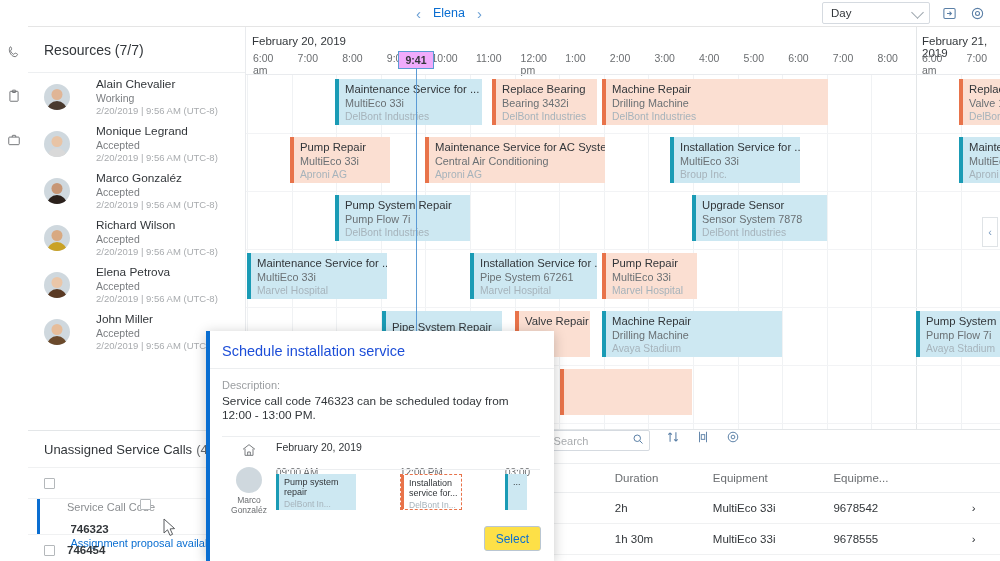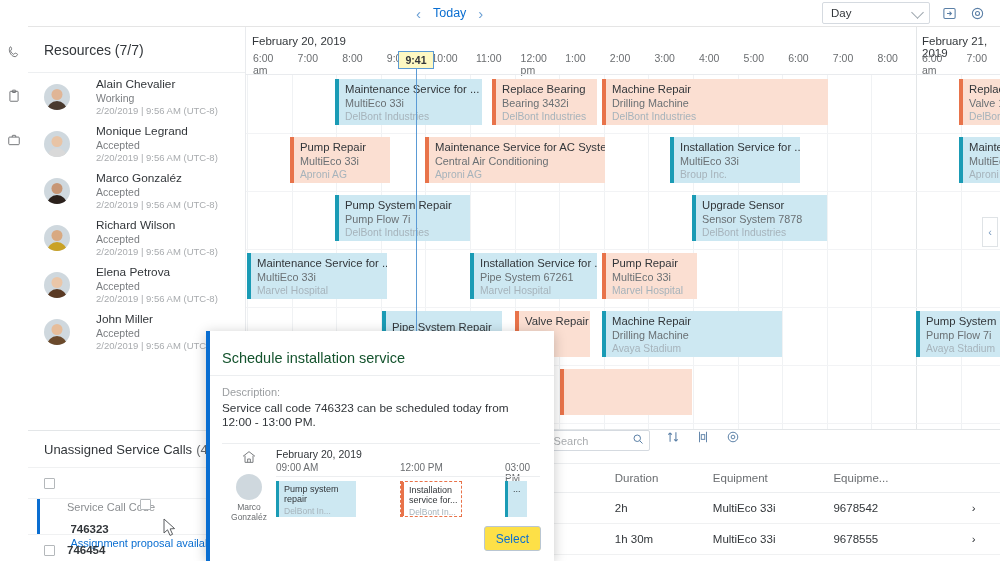--- a/index.html
+++ b/index.html
@@ -69,21 +69,21 @@
   
   .gantt { position:absolute; left:246px; top:27px; right:0; bottom:132px; background:#fff; overflow:hidden; }
   .g-daylabel { position:absolute; top:8px; font-size:11.5px; color:#32363a; }
   .g-tick { position:absolute; top:25px; font-size:10.5px; color:#6a6d70; }
   .g-tick .am { display:block; font-size:10.5px; color:#6a6d70; }
   .g-headline { position:absolute; left:0; right:0; top:47px; height:1px; background:#e9ebee; }
   .g-vline { position:absolute; top:47px; bottom:0; width:1px; background:#f0f2f4; }
   .g-daysep { position:absolute; top:0; bottom:0; width:1px; background:#e3e6e8; }
   .g-rowline { position:absolute; left:0; right:0; height:1px; background:#f2f3f5; }
 
-  .now-badge { position:absolute; top:24px; height:18px; border:1px solid #5b9bd5; background:#fef9c3;
+  .now-badge { position:absolute; top:24px; height:18px; border:1px solid #5b9bd5; background:#f0abfc;
                font-size:10.5px; font-weight:bold; color:#32363a; display:flex; align-items:center;
                justify-content:center; padding:0 3px; z-index:4; }
   .now-line { position:absolute; top:42px; bottom:0; width:1px; background:#5b9bd5; z-index:3; }
 
   .task { position:absolute; border-radius:0; overflow:hidden; padding:4px 0 0 10px; }
   .task.blue { background:#cde8f2; }
   .task.blue::before { content:""; position:absolute; left:0; top:0; bottom:0; width:4px; background:#1a9bb5; }
   .task.salmon { background:#fbdfd2; }
   .task.salmon::before { content:""; position:absolute; left:0; top:0; bottom:0; width:4px; background:#e8734a; }
   .task .t1 { font-size:11.3px; color:#32363a; white-space:nowrap; overflow:hidden; }
@@ -118,34 +118,34 @@
   table.tbl td { font-size:11.5px; color:#32363a; padding:9px 0 9px 22px;
                  border-bottom:1px solid #f0f1f2; }
   .chev-cell { width:20px; padding-left:0 !important; color:#9aa3ab; text-align:center; }
 
   
   .popup { position:absolute; left:206px; top:331px; width:348px; height:230px; background:#fff;
            box-shadow:0 2px 12px rgba(0,0,0,0.22); z-index:20; }
   .popup::before { content:""; position:absolute; left:0; top:0; bottom:0; width:4px; background:#0a6ed1; }
   .pp-head { padding:9px 14px 9px 16px; border-bottom:1px solid #eceef0;}
   .pp-kicker { font-size:8.5px; color:#a7bdd0; letter-spacing:.2px; }
-  .pp-title { font-size:14.5px; color:#14532d; margin-top:10px; }
+  .pp-title { font-size:14.5px; color:#1d4ed8; margin-top:3px; }
   .pp-body { padding:10px 14px 0 16px; }
   .pp-dlabel { font-size:11px; color:#9b9ea1; }
   .pp-dtext { font-size:11.8px; color:#32363a; margin-top:3px; }
 
   .mini { margin-top:14px; position:relative; height:74px; border-top:1px solid #eceef0; }
   .mini-left { position:absolute; left:0; top:0; width:54px; bottom:0; text-align:center; }
   .mini-home { margin-top:5px; color:#7a7d80; }
   .mini-av { width:26px; height:26px; border-radius:50%; margin:6px auto 2px; position:relative;
              overflow:hidden; background:#cfd8de;}
   .mini-nm { font-size:8.5px; color:#6a6d70; line-height:10px; }
   .mini-right { position:absolute; left:54px; right:0; top:0; bottom:0; }
   .mini-date { font-size:10.5px; color:#32363a; padding-top:4px; }
-  .mini-times { position:relative; height:14px; margin-top:2px; }
+  .mini-times { position:relative; height:14px; margin-top:14px; }
   .mini-times span { position:absolute; font-size:10px; color:#6a6d70; }
   .mini-track { position:absolute; left:0; right:0; top:32px; height:42px; border-top:1px solid #eceef0; }
   .mb { position:absolute; top:4px; height:36px; padding:3px 0 0 8px; overflow:hidden; }
   .mb.blue { background:#cde8f2; }
   .mb.blue::before { content:""; position:absolute; left:0; top:0; bottom:0; width:3px; background:#1a9bb5; }
   .mb.dashed { background:#fff; border:1px dashed #e8734a; }
   .mb.dashed::before { content:""; position:absolute; left:0; top:0; bottom:0; width:3px; background:#e8734a; }
   .mb .l1 { font-size:9px; color:#32363a; line-height:10px; }
   .mb .l2 { font-size:8.5px; color:#a6b3bb; line-height:10px; margin-top:2px;}
   .pp-foot { position:absolute; right:13px; bottom:10px; }
@@ -176,21 +176,21 @@
       <svg viewBox="0 0 24 24" fill="none" stroke="currentColor" stroke-width="1.6">
           <rect x="3" y="7" width="18" height="13" rx="1.5"></rect>
           <path d="M9 7V5a1 1 0 011-1h4a1 1 0 011 1v2"></path>
         </svg>
     </div>
   </div>
 
   <div class="topbar">
     <div class="nav-center">
       <span class="nav-arrow">‹</span>
-      <span class="nav-today">Today</span>
+      <span class="nav-today">Elena</span>
       <span class="nav-arrow">›</span>
     </div>
     <div class="top-right">
       <div class="sel">
         <span>Day</span>
         <i class="chev"></i>
       </div>
       <div class="ic-btn">
         <svg viewBox="0 0 24 24" fill="none" stroke="currentColor" stroke-width="1.7">
             <rect x="3" y="4" width="18" height="16" rx="2"></rect>

